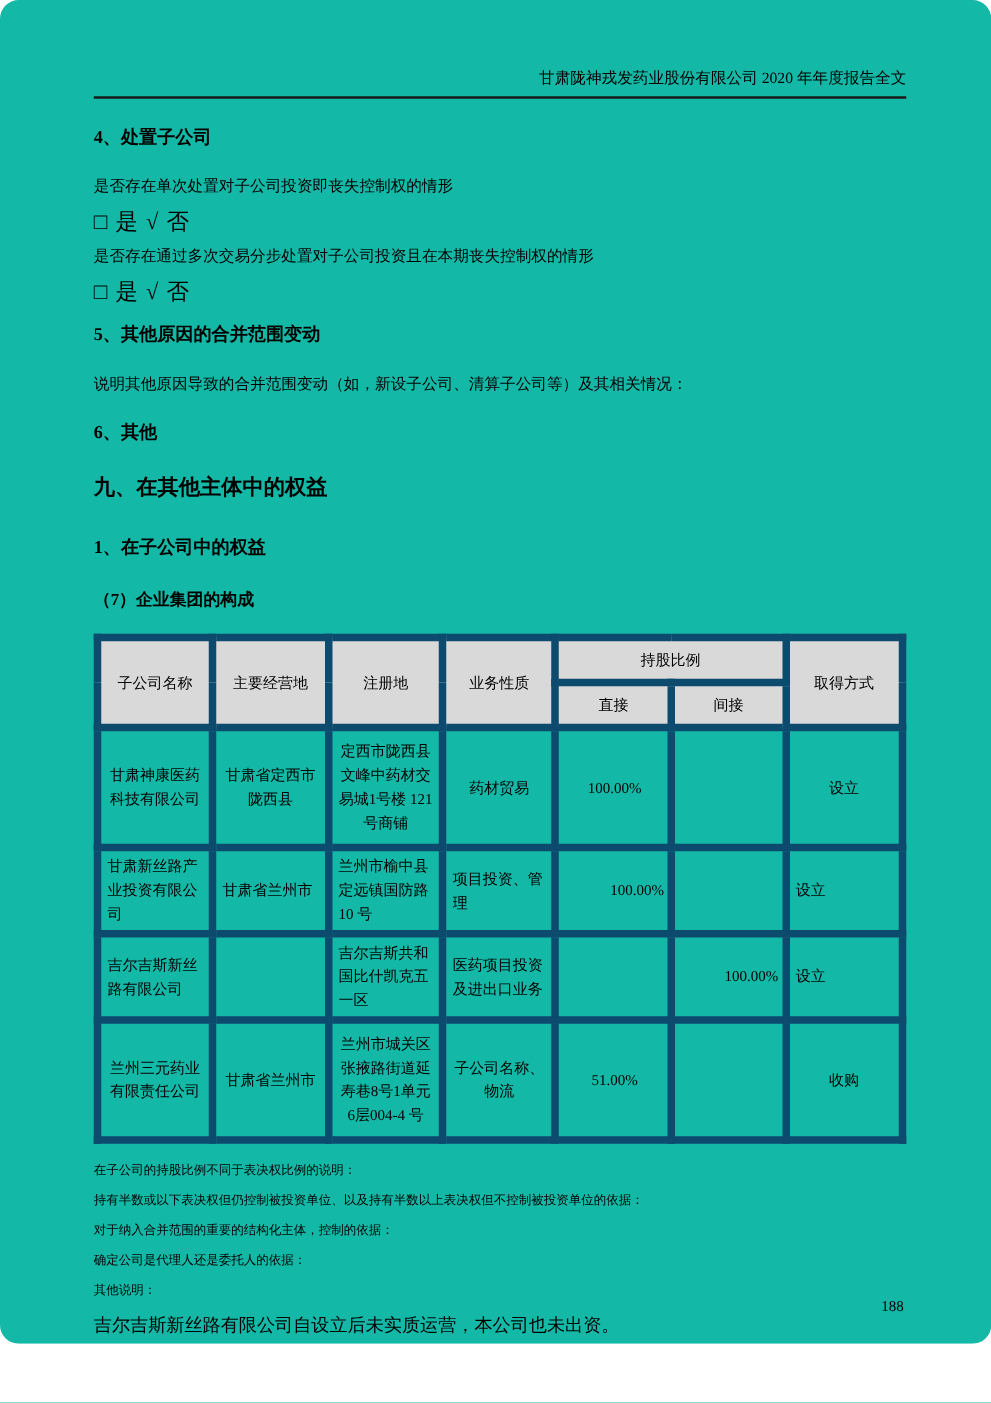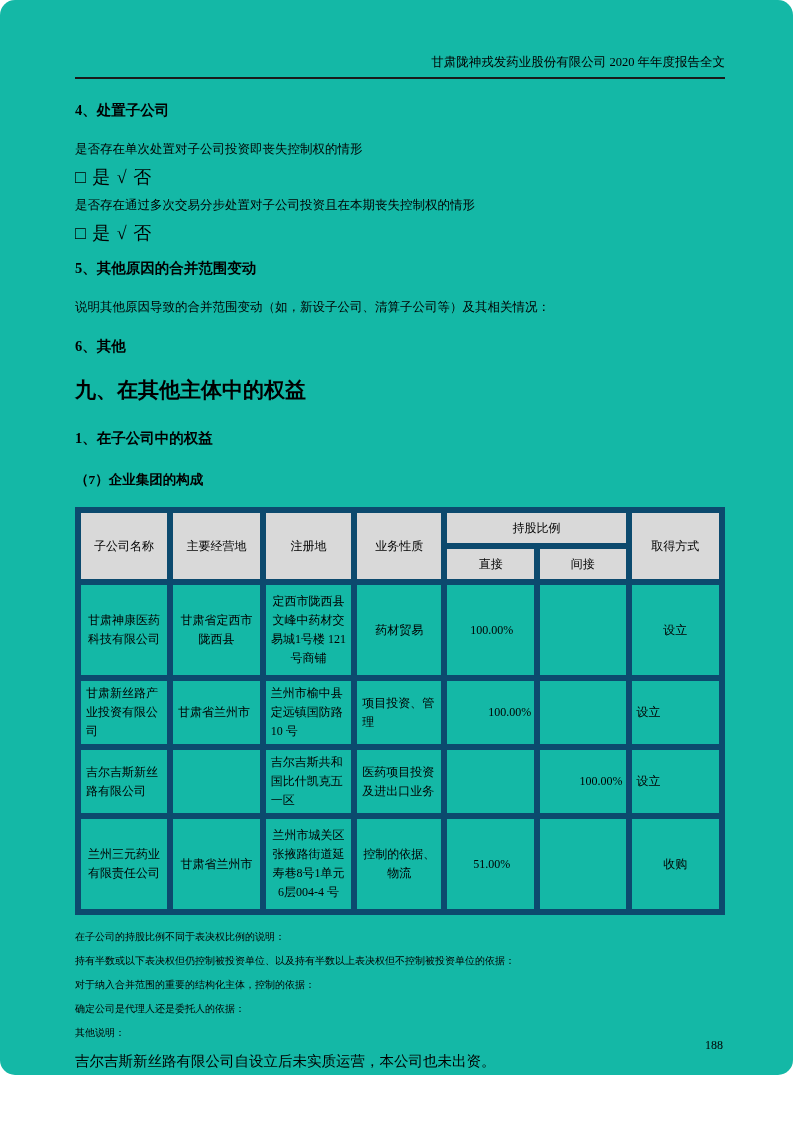--- a/index.html
+++ b/index.html
@@ -23,21 +23,21 @@
   }
   .doc-header {
     padding-top: 54px;
     padding-bottom: 7px;
     border-bottom: 2px solid #1a1a1a;
     text-align: right;
     font-size: 12.5px;
     line-height: 16px;
   }
   h2.sec-major {
-    font-size: 21px;
+    font-size: 17px;
     line-height: 24px;
     font-weight: bold;
     margin: 22px 0 0 0;
   }
   h3.sec {
     font-size: 14.5px;
     line-height: 20px;
     font-weight: bold;
     margin: 16px 0 20px 0;
   }
@@ -179,21 +179,21 @@
         <td>吉尔吉斯共和国比什凯克五一区</td>
         <td>医药项目投资及进出口业务</td>
         <td class="num"></td>
         <td class="num">100.00%</td>
         <td>设立</td>
       </tr>
       <tr class="r-tall">
         <td>兰州三元药业有限责任公司</td>
         <td>甘肃省兰州市</td>
         <td>兰州市城关区张掖路街道延寿巷8号1单元6层004-4 号</td>
-        <td>控制的依据、物流</td>
+        <td>子公司名称、物流</td>
         <td class="num">51.00%</td>
         <td class="num"></td>
         <td>收购</td>
       </tr>
     </tbody>
   </table>
 
   <div class="notes">
     <p>在子公司的持股比例不同于表决权比例的说明：</p>
     <p>持有半数或以下表决权但仍控制被投资单位、以及持有半数以上表决权但不控制被投资单位的依据：</p>

